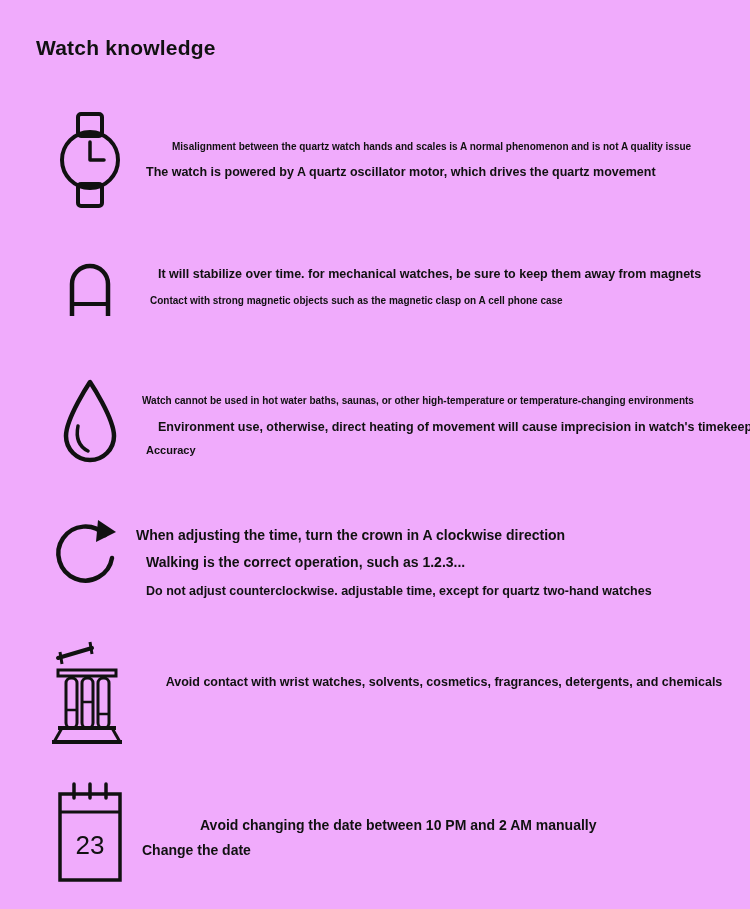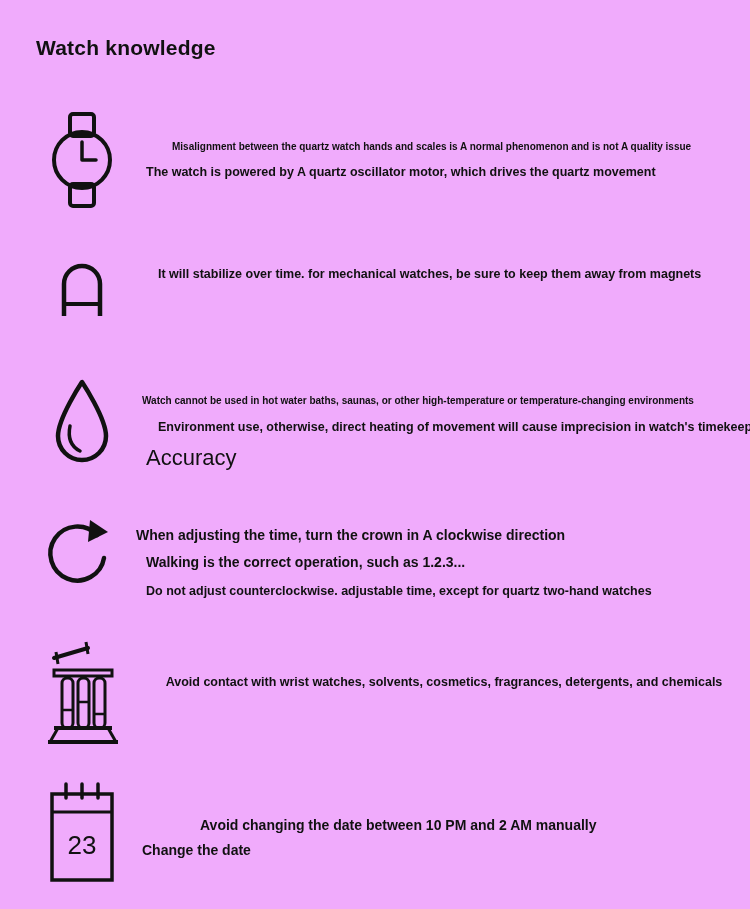--- a/index.html
+++ b/index.html
@@ -32,37 +32,37 @@
     position: absolute;
     left: 0;
     width: 750px;
   }
   .icon-box {
     position: absolute;
     left: 36px;
     width: 92px;
     display: flex;
     align-items: center;
-    justify-content: center;
+    justify-content: flex-end;
   }
   .lines {
     position: absolute;
     left: 136px;
     width: 600px;
   }
   .line {
     display: block;
     white-space: nowrap;
     color: #111111;
     line-height: 1.35;
   }
   .t-small { font-size: 10px; font-weight: bold; }
   .t-mid   { font-size: 12.5px; font-weight: bold; }
   .t-big   { font-size: 14px;   font-weight: bold; }
-  .t-head  { font-size: 22px;   font-weight: normal; }
+  .t-head  { font-size: 11px;   font-weight: bold; }
   svg { display: block; }
 </style>
 </head>
 <body>
 
 <div id="page">
 
   <div id="page-title">Watch knowledge</div>
 
   <div class="section" style="top:110px;">
@@ -84,20 +84,21 @@
     <div class="icon-box" style="top:0; height:90px;">
       <svg width="76" height="90" viewBox="0 0 76 90">
         <path d="M20 68 L20 36 A18 18 0 0 1 56 36 L56 68" fill="none" stroke="#111" stroke-width="4.5" stroke-linecap="butt"></path>
         <line x1="20" y1="56" x2="38" y2="56" stroke="#111" stroke-width="4"></line>
         <line x1="38" y1="56" x2="56" y2="56" stroke="#111" stroke-width="4"></line>
         <line x1="20" y1="68" x2="38" y2="68" stroke="#111" stroke-width="0"></line>
       </svg>
     </div>
     <div class="lines" style="top:8px;">
       <span class="line t-mid" style="margin-left:22px; margin-top:10px;">It will stabilize over time. for mechanical watches, be sure to keep them away from magnets</span>
+      <span class="line t-small" style="margin-left:14px; margin-top:11px;">Contact with strong magnetic objects such as the magnetic clasp on A cell phone case</span>
     </div>
   </div>
 
   <div class="section" style="top:376px;">
     <div class="icon-box" style="top:0; height:96px;">
       <svg width="76" height="96" viewBox="0 0 76 96">
         <path d="M38 6 C38 6 14 42 14 60 A24 24 0 0 0 62 60 C62 42 38 6 38 6 Z" fill="none" stroke="#111" stroke-width="4.5" stroke-linejoin="round"></path>
         <path d="M26 50 C24 60 26 70 36 75" fill="none" stroke="#111" stroke-width="3.5" stroke-linecap="round"></path>
       </svg>
     </div>

